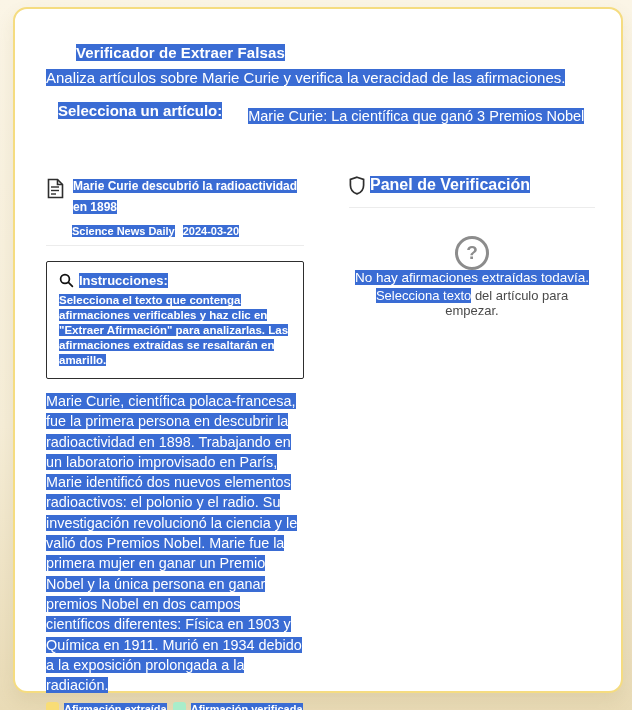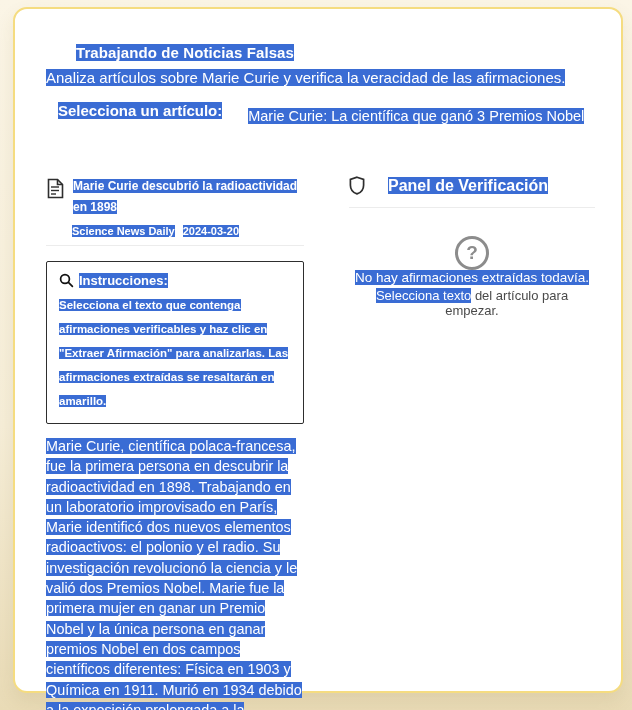--- a/index.html
+++ b/index.html
@@ -30,45 +30,45 @@
   
   .article-header { display:flex; gap:8px; align-items:flex-start; }
   .doc-icon { flex:0 0 auto; margin-top:2px; }
   h2.article-title { font-size:12px; font-weight:bold; line-height:21px; width:232px; }
   .badges { margin-top:7px; margin-left:26px; display:flex; gap:8px; font-size:11px; font-weight:bold; }
   .divider { height:1px; background:#ECECEC; border:0; }
   .divider-left { margin-top:8px; }
   .instructions { margin-top:15px; border:1.5px solid #2E2E2E; border-radius:2px; padding:11px 10px 10px 12px; }
   .instructions-head { display:flex; gap:5px; }
   .instructions-title { font-size:13px; font-weight:bold; }
-  .instructions-body { margin-top:5px; font-size:11.5px; line-height:24px; font-weight:bold; }
+  .instructions-body { margin-top:5px; font-size:11.5px; line-height:15px; font-weight:bold; }
   .article-body { margin-top:12px; font-size:14.4px; line-height:20.3px; }
   .legend { margin-top:7px; display:flex; align-items:center; gap:6px; font-size:11px; font-weight:bold; }
   .chip { width:13px; height:13px; border-radius:3px; display:inline-block; flex:0 0 auto; }
   .legend-item { display:flex; align-items:center; gap:5px; }
 
   
-  .panel-header { display:flex; align-items:center; gap:23px; }
+  .panel-header { display:flex; gap:5px; }
   h2.panel-title { font-size:16px; font-weight:bold; }
   .divider-right { margin-top:12px; }
   .empty-state { margin-top:28px; text-align:center; }
   .question-icon {
     width:34px; height:34px; margin:0 auto; border:3px solid #8C8C8C; border-radius:50%;
     color:#8C8C8C; font-size:19px; font-weight:bold; line-height:28px; text-align:center;
   }
   .empty-line1 { margin-top:0; font-size:13.5px; }
   .empty-line2 { margin-top:3px; font-size:13px; color:#4A4A4A; }
   svg { display:block; }
 </style>
 </head>
 <body>
 
 <div class="card">
 
-  <h1 class="app-title"><span class="sel">Trabajando de Noticias Falsas</span></h1>
+  <h1 class="app-title"><span class="sel">Verificador de Extraer Falsas</span></h1>
 
   <p class="app-subtitle"><span class="sel">Analiza artículos sobre Marie Curie y verifica la veracidad de las afirmaciones.</span></p>
 
   <div class="selector-row">
     <span class="selector-label"><span class="sel">Selecciona un artículo:</span></span>
     <span class="article-select"><span class="sel">Marie Curie: La científica que ganó 3 Premios Nobel</span></span>
   </div>
 
   <div class="main-grid">
 

